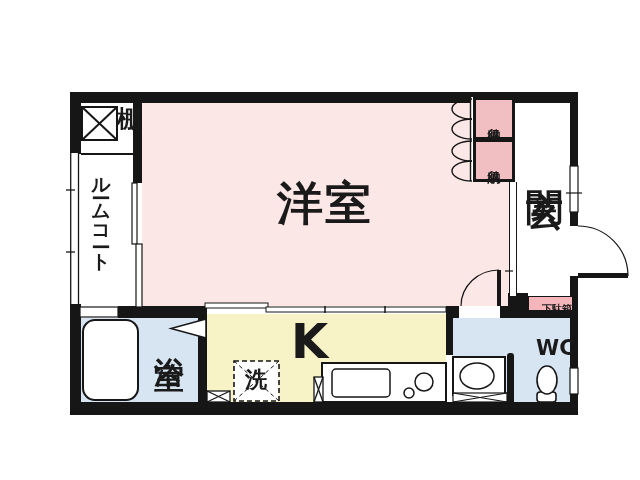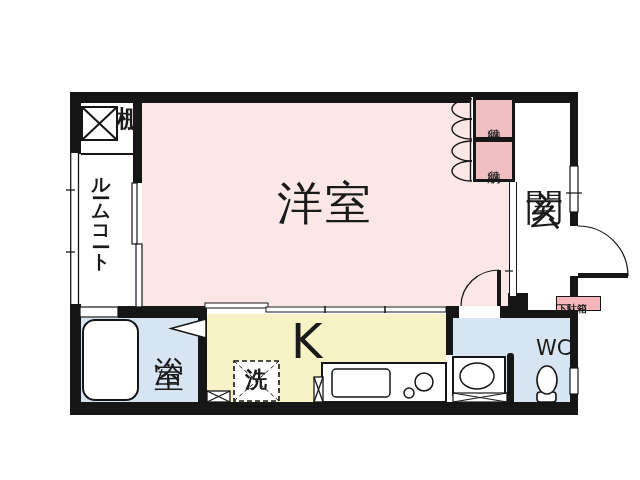--- a/index.html
+++ b/index.html
@@ -7,26 +7,26 @@
     position:relative;width:640px;height:480px;background:var(--background,#fff);
     font-family:"DejaVu Sans","Liberation Sans",sans-serif;color:#1a1a1a;overflow:hidden;
   }
   .room{position:absolute;box-sizing:border-box;}
   .wall{position:absolute;background:var(--wall,#161616);}
   .fill-pink{background:var(--western-room-fill,#fbe8e6);}
   .fill-blue{background:var(--water-area-fill,#d7e4f2);}
   .fill-yellow{background:var(--kitchen-fill,#f7f3c6);}
   .fill-storage{background:var(--storage-fill,#f1bec1);}
   .fill-shoe{background:var(--shoe-cabinet-fill,#f4b6ba);}
-  .label{position:absolute;font-weight:normal;white-space:nowrap;line-height:1.0;color:#1a1a1a;}
+  .label{position:absolute;font-weight:bold;white-space:nowrap;line-height:1.0;color:#1a1a1a;}
   .v{writing-mode:vertical-rl;text-orientation:mixed;}
   svg.layer{position:absolute;left:0;top:0;width:640px;height:480px;pointer-events:none;}
   .dbl{position:absolute;background:#fff;border-left:1.5px solid #161616;border-right:1.5px solid #161616;box-sizing:border-box;}
   .storage-box{position:absolute;border:3px solid #161616;box-sizing:border-box;display:flex;align-items:center;justify-content:center;}
-  .shoe-box{position:absolute;border:1.5px solid #161616;box-sizing:border-box;text-align:left;margin-left:28px;}
+  .shoe-box{position:absolute;border:1.5px solid #161616;box-sizing:border-box;text-align:right;}
 </style>
 </head>
 <body>
 
 <div id="canvas">
 
   <div class="room fill-pink" style="left:142px;top:103px;width:367px;height:203px;"></div>
   <div class="room" style="left:517px;top:103px;width:53px;height:193px;background:#fff;"></div>
   <div class="room" style="left:81px;top:103px;width:52px;height:203px;background:#fff;"></div>
   <div class="room fill-blue" style="left:81px;top:318px;width:117px;height:84px;"></div>

